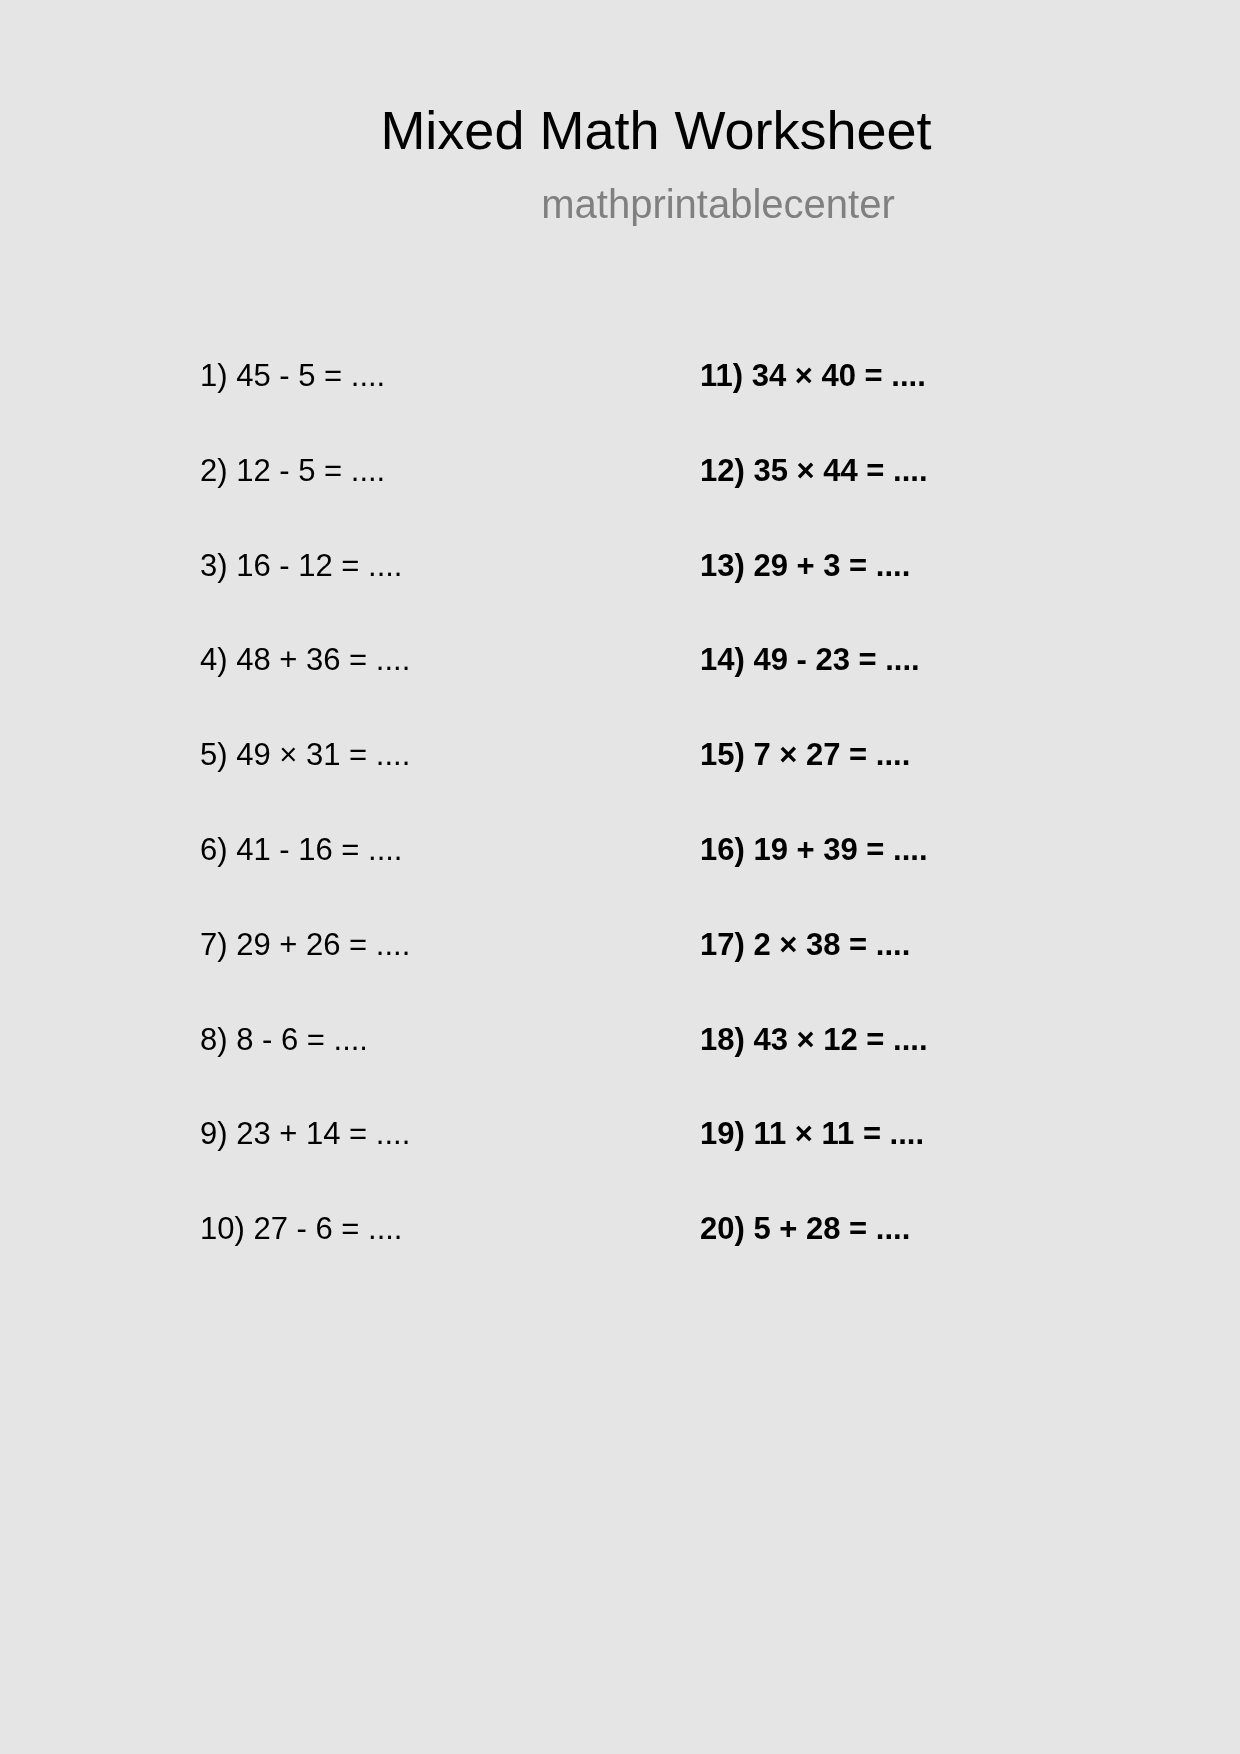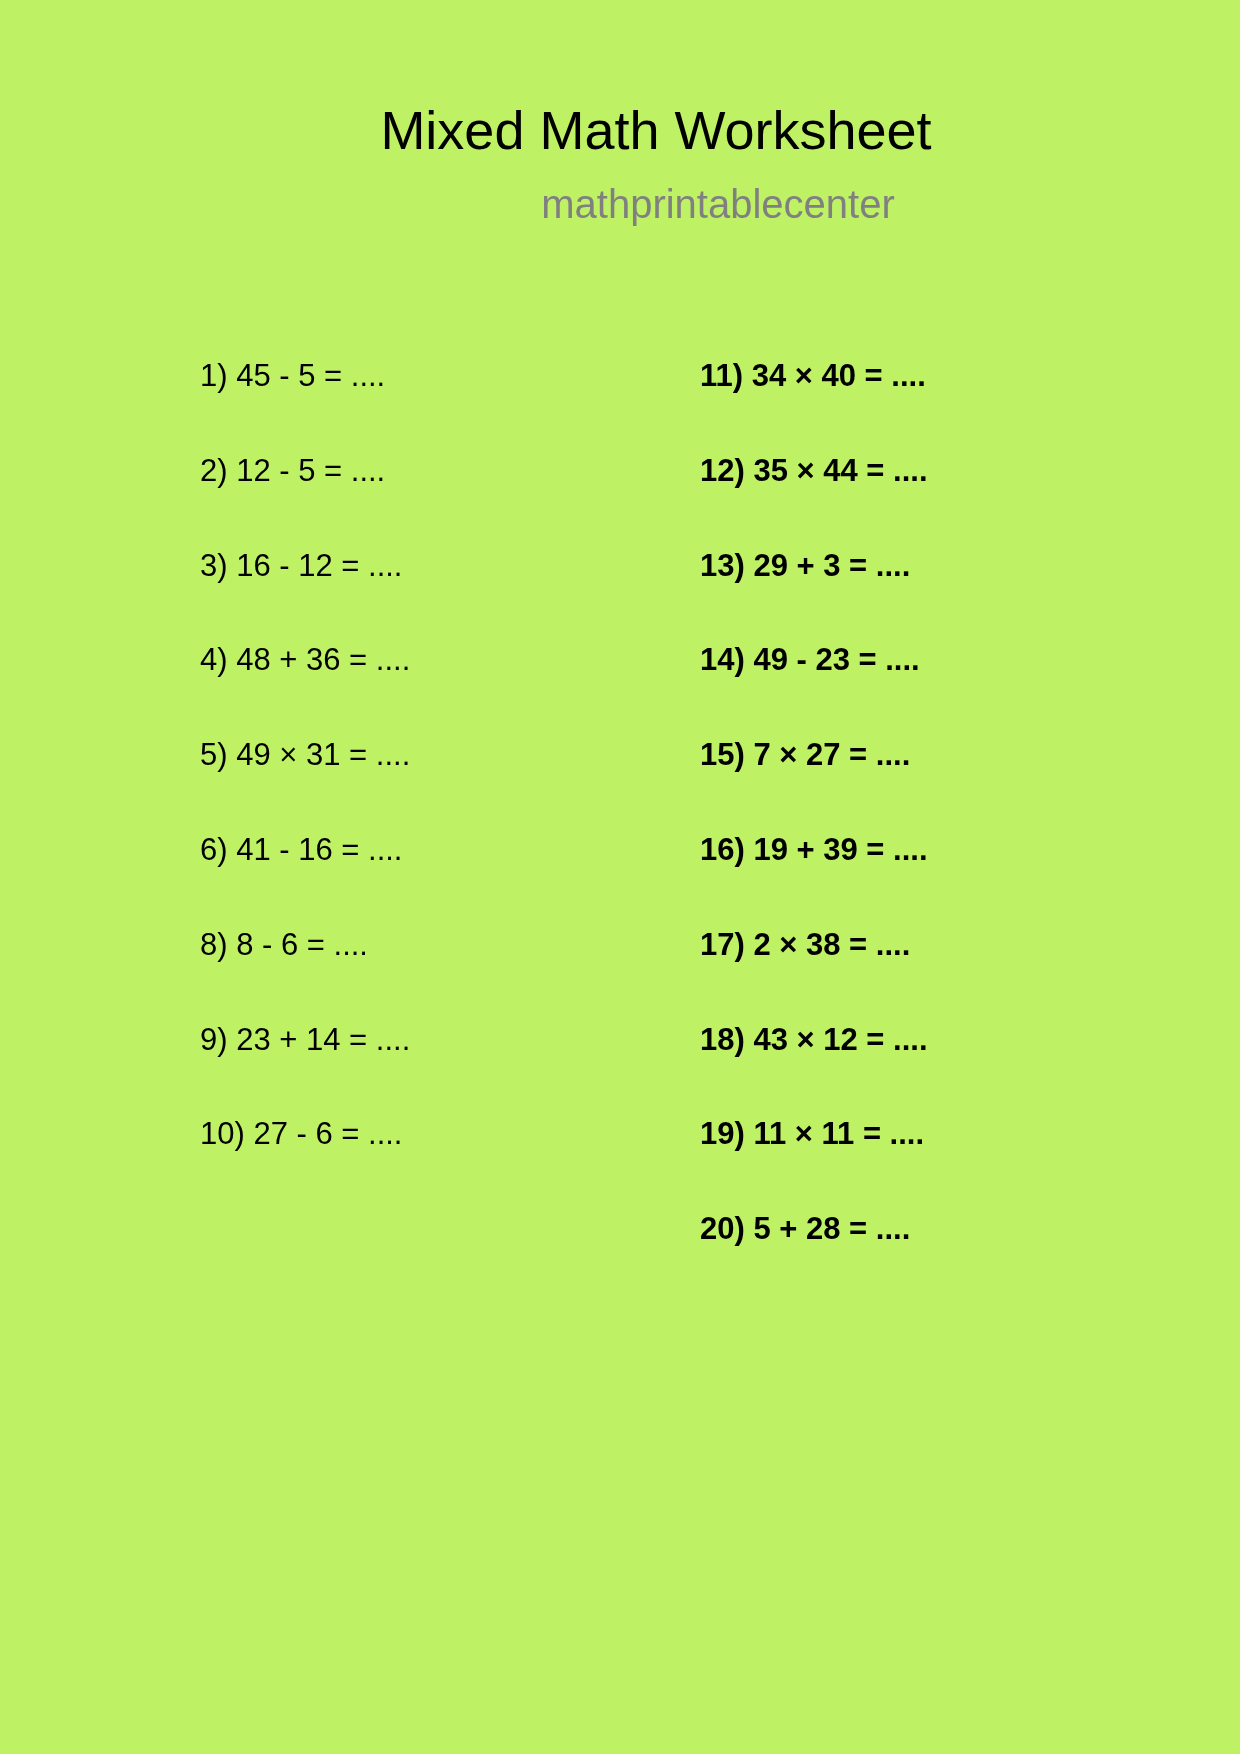--- a/index.html
+++ b/index.html
@@ -4,21 +4,21 @@
   <style>
     html, body {
       margin: 0;
       padding: 0;
       background: #ffffff;
     }
     .page {
       position: relative;
       width: 1240px;
       height: 1754px;
-      background: #bef264;
+      background: #e5e5e5;
       overflow: hidden;
       font-family: "Liberation Sans", sans-serif;
       color: #000000;
     }
     .title {
       position: absolute;
       left: 0;
       width: 1240px;
       top: 98px;
       text-align: center;
@@ -61,20 +61,21 @@
   <div class="title">Mixed Math Worksheet</div>
   <div class="subtitle">mathprintablecenter</div>
 
   <div class="column left">
     <div class="problem">1) 45 - 5 = ....</div>
     <div class="problem">2) 12 - 5 = ....</div>
     <div class="problem">3) 16 - 12 = ....</div>
     <div class="problem">4) 48 + 36 = ....</div>
     <div class="problem">5) 49 × 31 = ....</div>
     <div class="problem">6) 41 - 16 = ....</div>
+    <div class="problem">7) 29 + 26 = ....</div>
     <div class="problem">8) 8 - 6 = ....</div>
     <div class="problem">9) 23 + 14 = ....</div>
     <div class="problem">10) 27 - 6 = ....</div>
   </div>
 
   <div class="column right">
     <div class="problem">11) 34 × 40 = ....</div>
     <div class="problem">12) 35 × 44 = ....</div>
     <div class="problem">13) 29 + 3 = ....</div>
     <div class="problem">14) 49 - 23 = ....</div>

